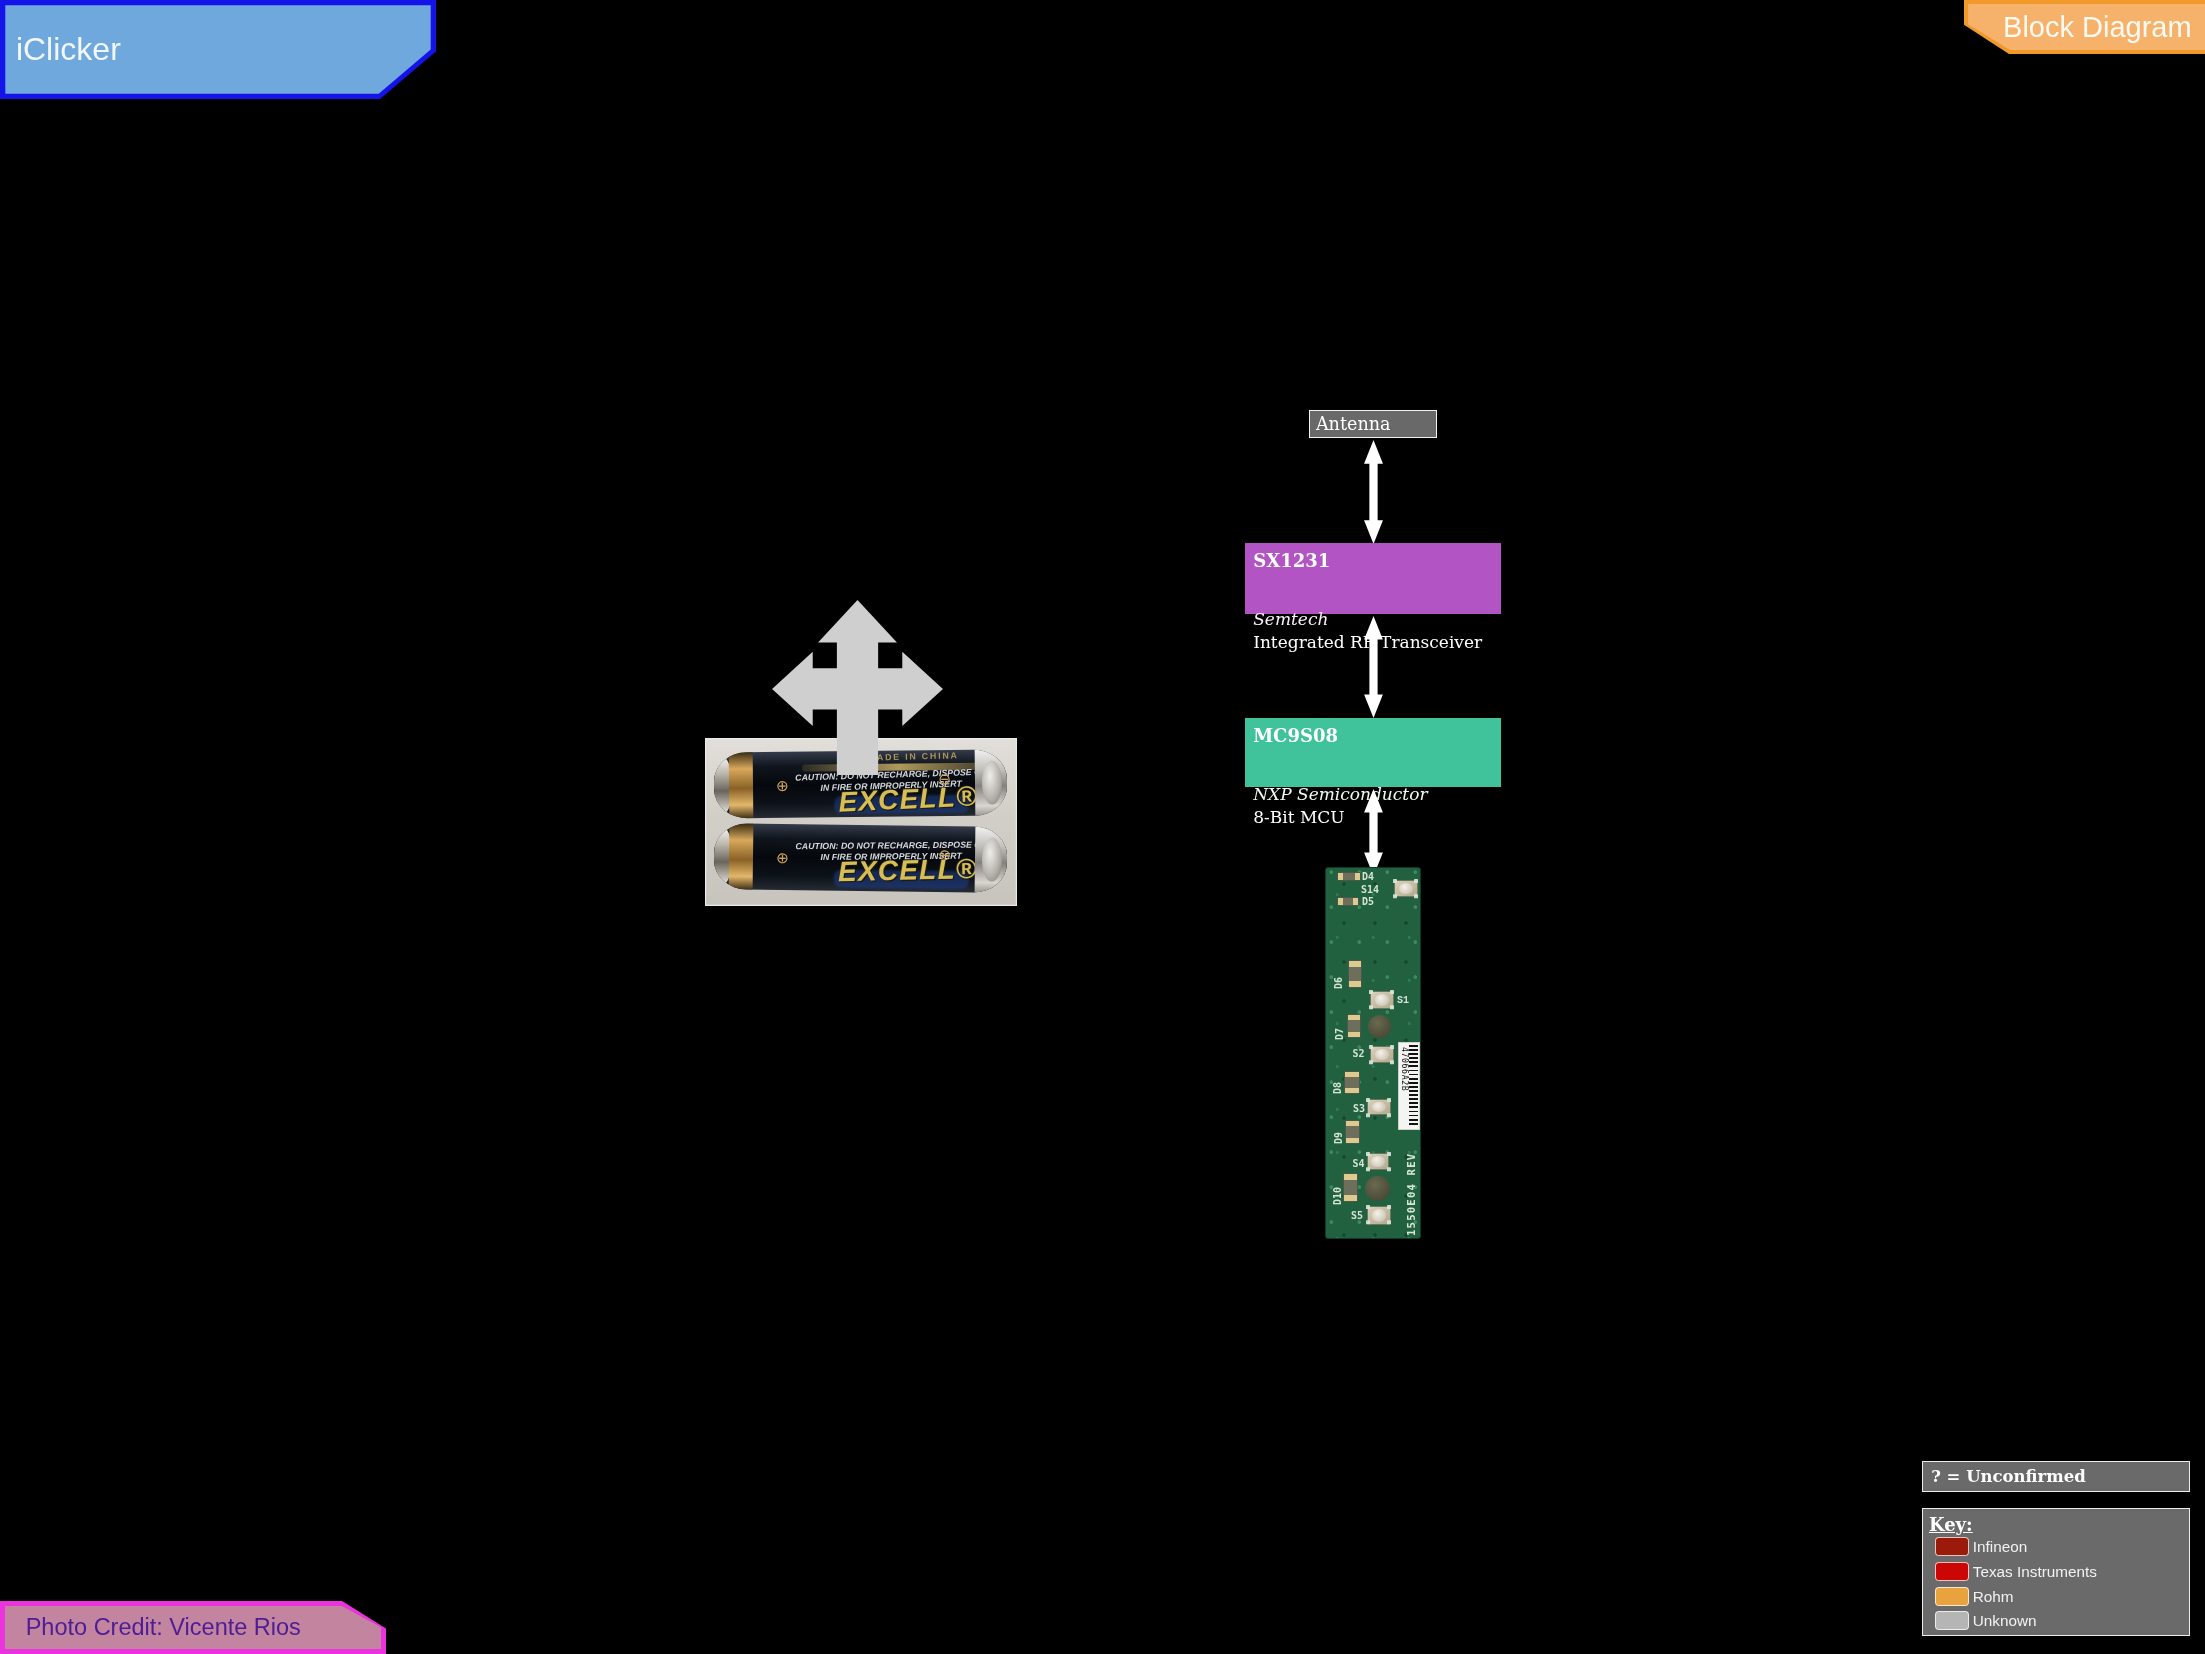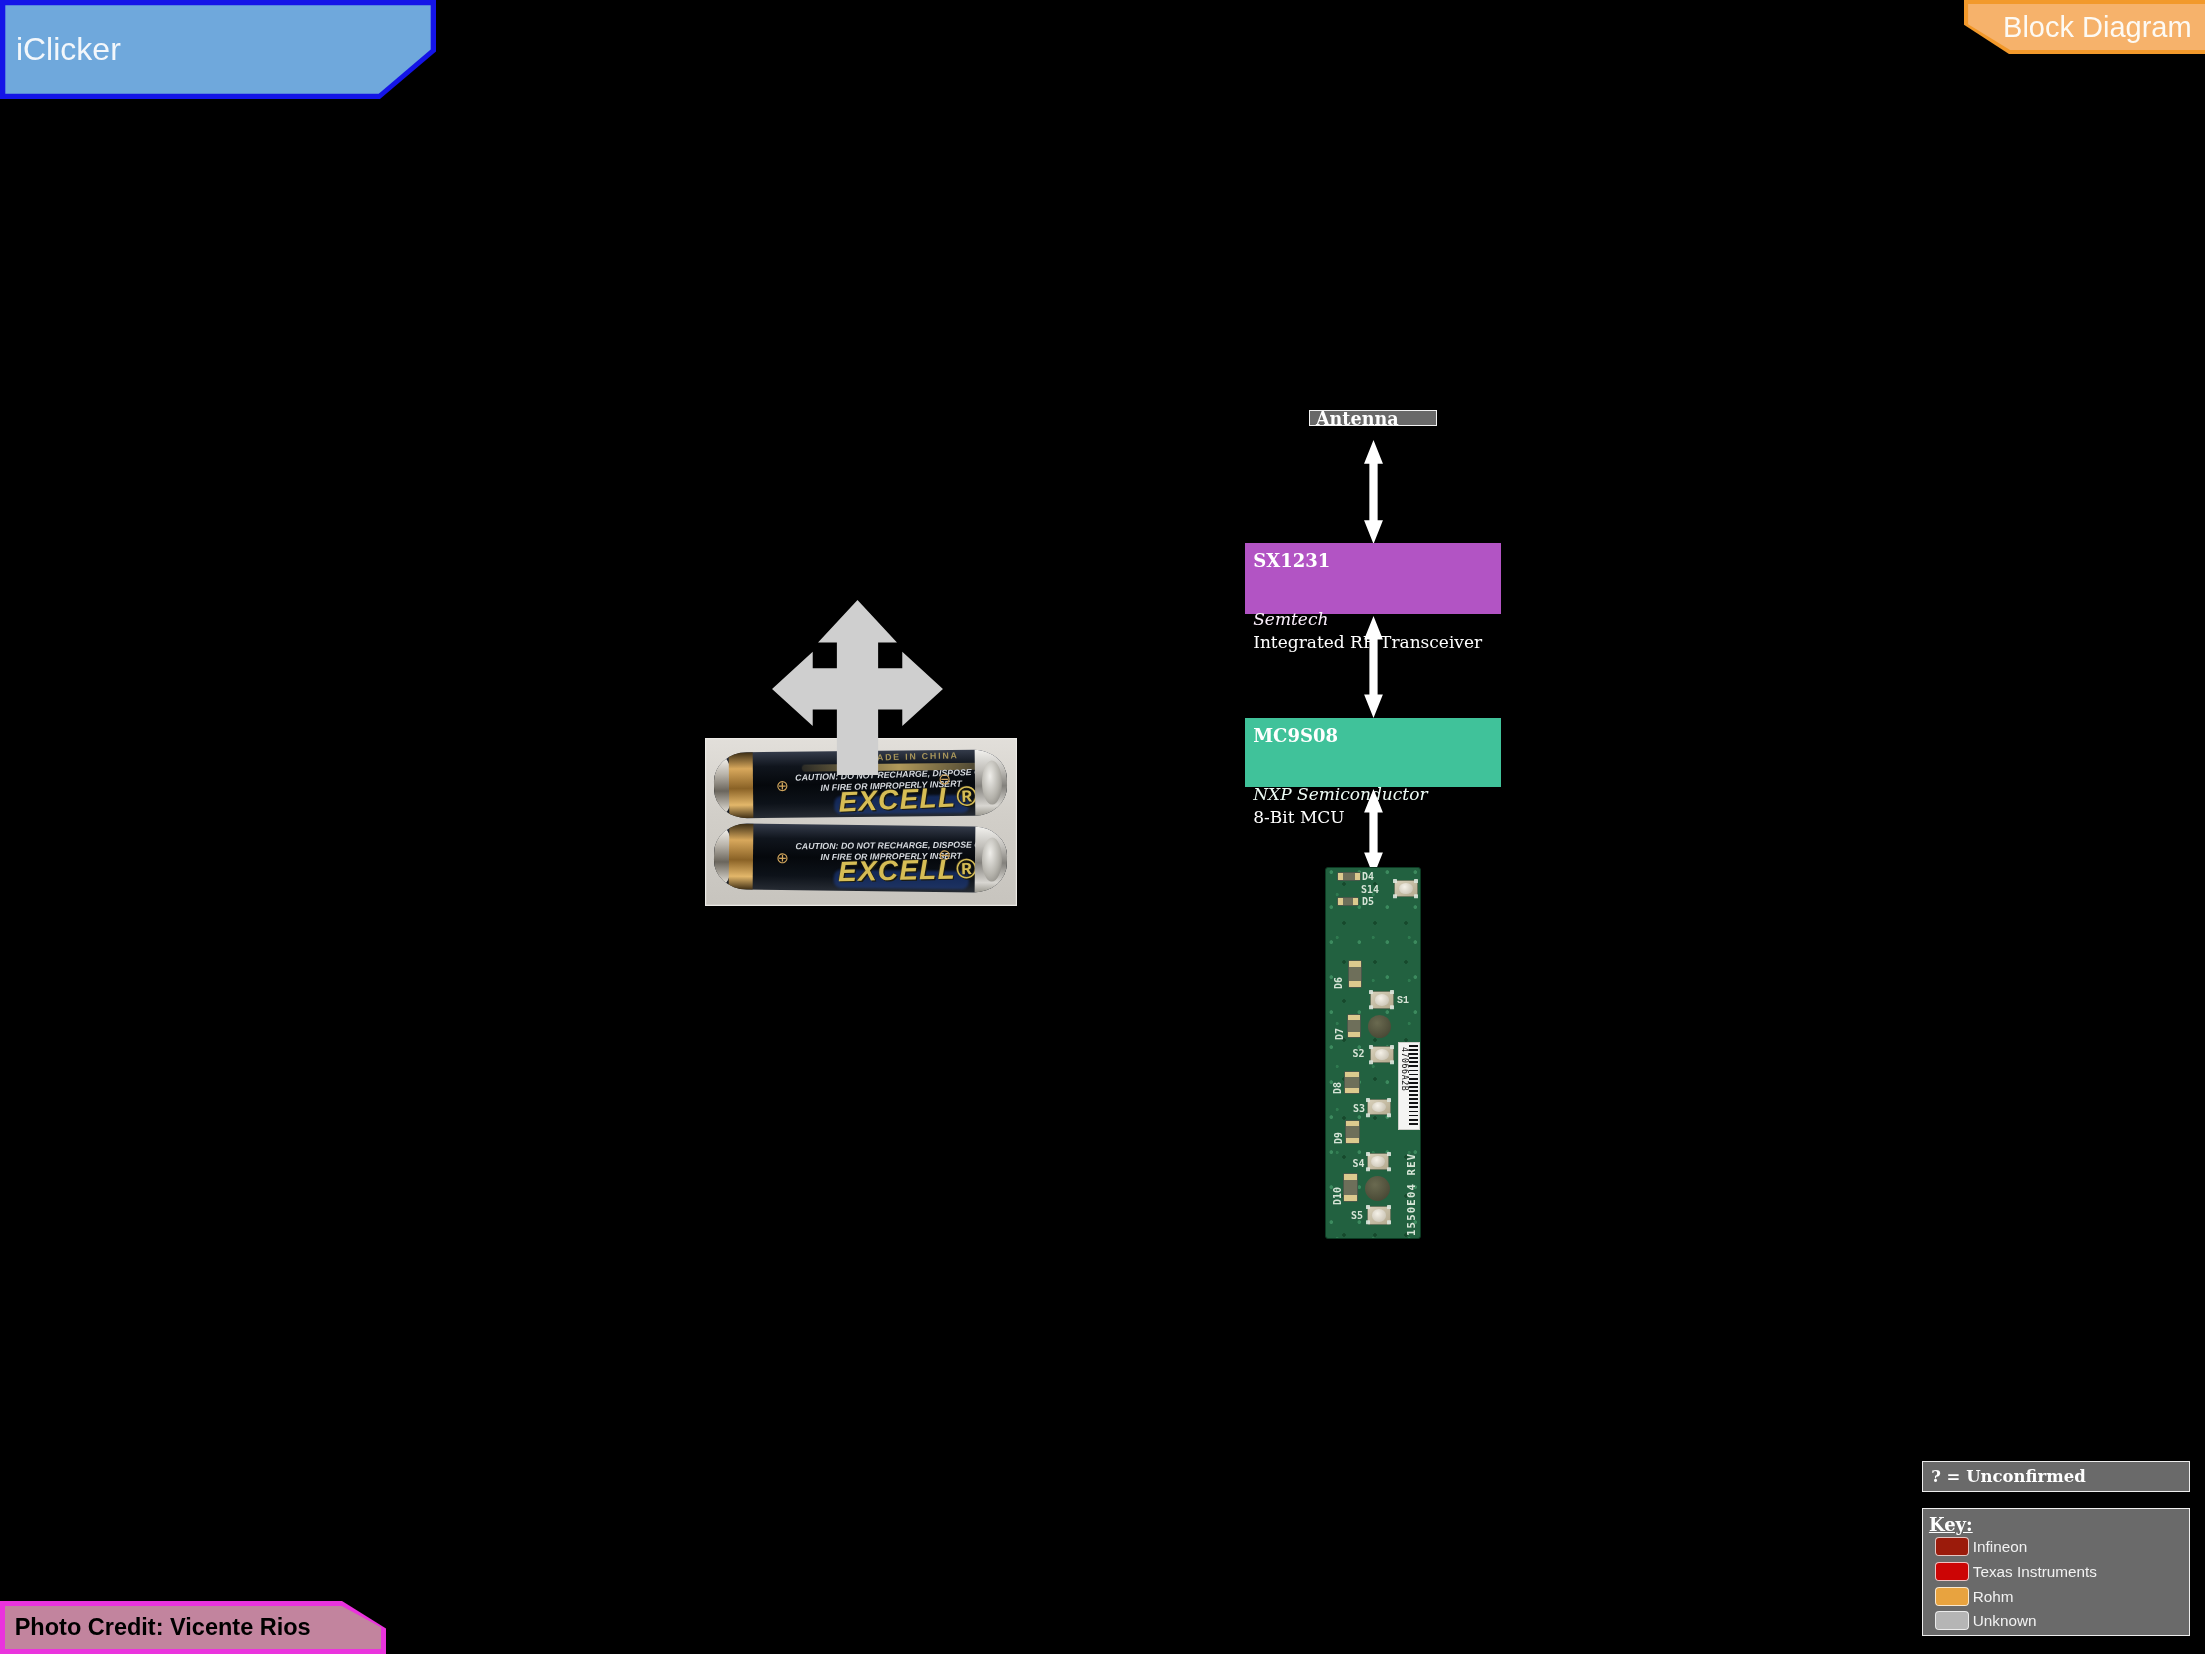--- a/index.html
+++ b/index.html
@@ -16,28 +16,28 @@
     padding-left:10.6px;color:#f3f7fb;font-size:32px;}
   .banner-tr{left:1964px;top:0;width:247px;height:54px;background:#f2992b;
     clip-path:polygon(0 0,100% 0,100% 100%,45px 100%,0 46%);}
   .banner-tr .fill{inset:4.1px;background:#f6b26b;
     clip-path:polygon(0 0,100% 0,100% 100%,42px 100%,0 44%);
     justify-content:flex-end;padding-right:15.3px;color:#fdfaf4;font-size:29px;}
   .banner-bl{left:0;bottom:0;width:386px;height:53px;background:#ea33dd;
     clip-path:polygon(0 0,calc(100% - 44px) 0,100% 52%,100% 100%,0 100%);}
   .banner-bl .fill{inset:4.7px;background:#c2849e;
     clip-path:polygon(0 0,calc(100% - 40px) 0,100% 50%,100% 100%,0 100%);
-    padding-left:10px;color:#000000;font-size:23.5px;font-weight:bold;}
+    padding-left:21px;color:#4c1d95;font-size:23.5px;}
 
   
   .slab{font-family:"DejaVu Serif","Liberation Serif",serif;}
-  .antenna{position:absolute;left:1309px;top:410px;width:128px;height:16px;
+  .antenna{position:absolute;left:1309px;top:410px;width:128px;height:28px;
     background:#696969;border:1.8px solid #f2f2f2;box-sizing:border-box;
     display:flex;align-items:center;padding-left:5.9px;
-    color:#fff;font-weight:bold;font-size:17.6px;}
+    color:#fff;font-weight:normal;font-size:17.6px;}
   .block{position:absolute;width:256px;box-sizing:border-box;
     color:#fff;padding:5.9px 8.2px 4.7px 8.2px;}
   .block .part{font-weight:bold;font-size:18px;line-height:23.5px;}
   .block .vendor{font-style:italic;font-size:17px;line-height:22.3px;color:#fbeffc;margin-top:36px;}
   .block .desc{font-size:17px;line-height:22.3px;}
   .block-rf{left:1245px;top:543px;height:71px;}
   .block-mcu{left:1245px;top:718px;height:69px;}
   .block-mcu .vendor{color:#eefcf6;}
   .v-arrow{position:absolute;width:19px;}
 

